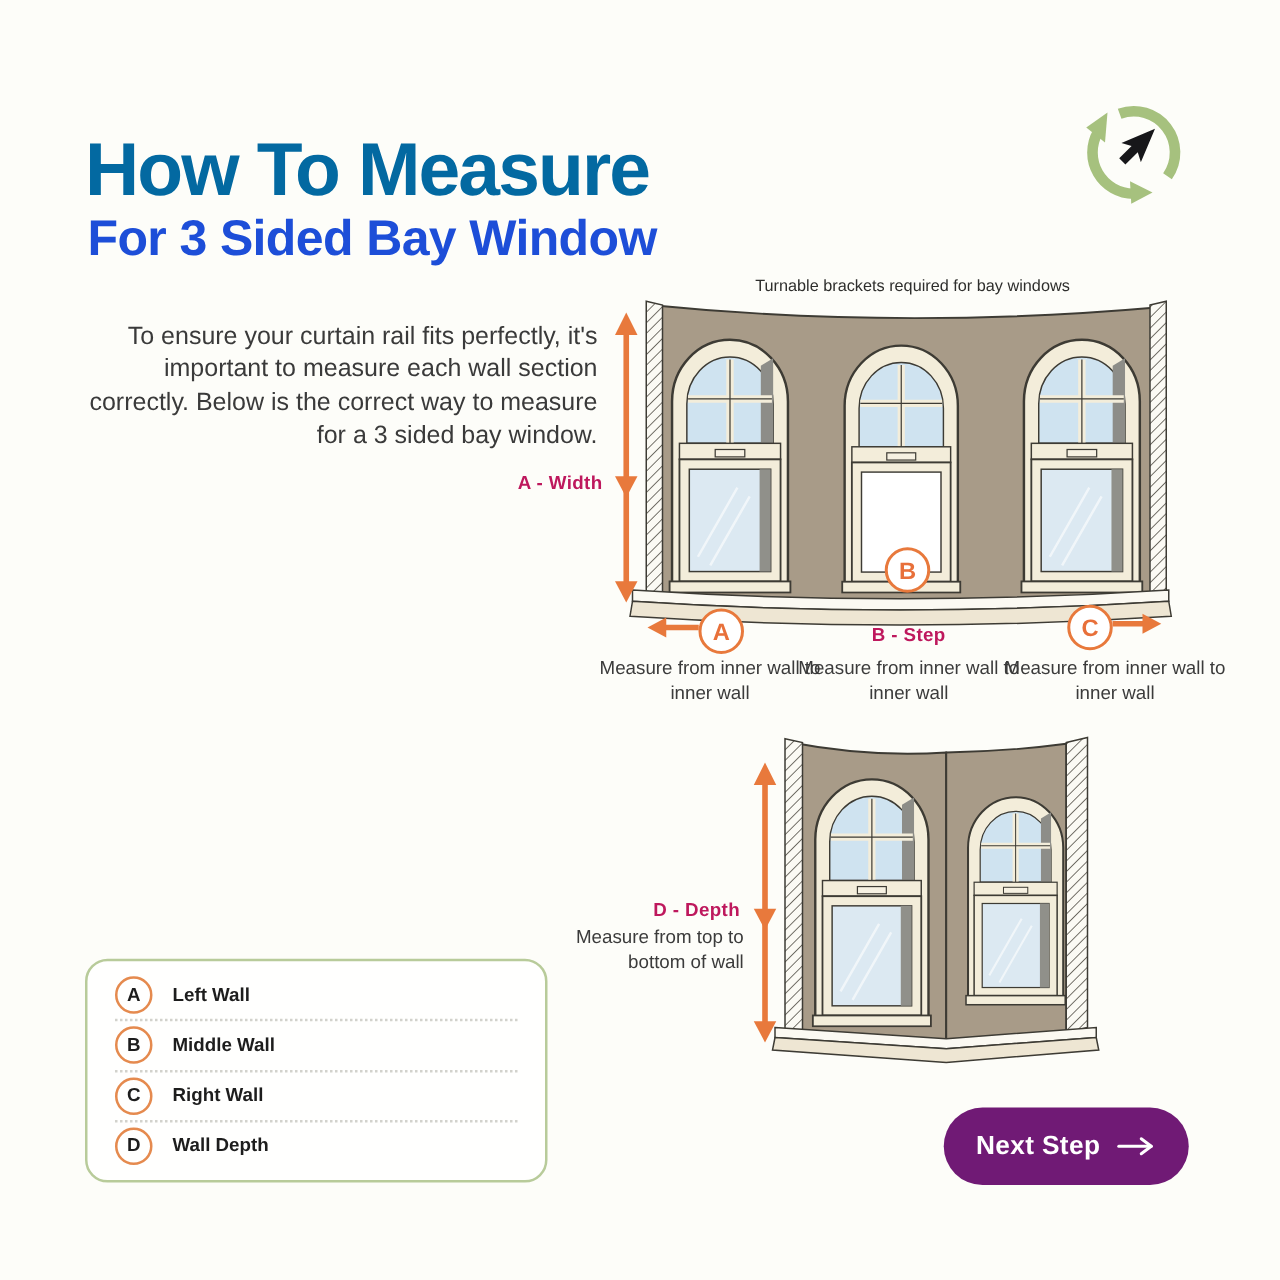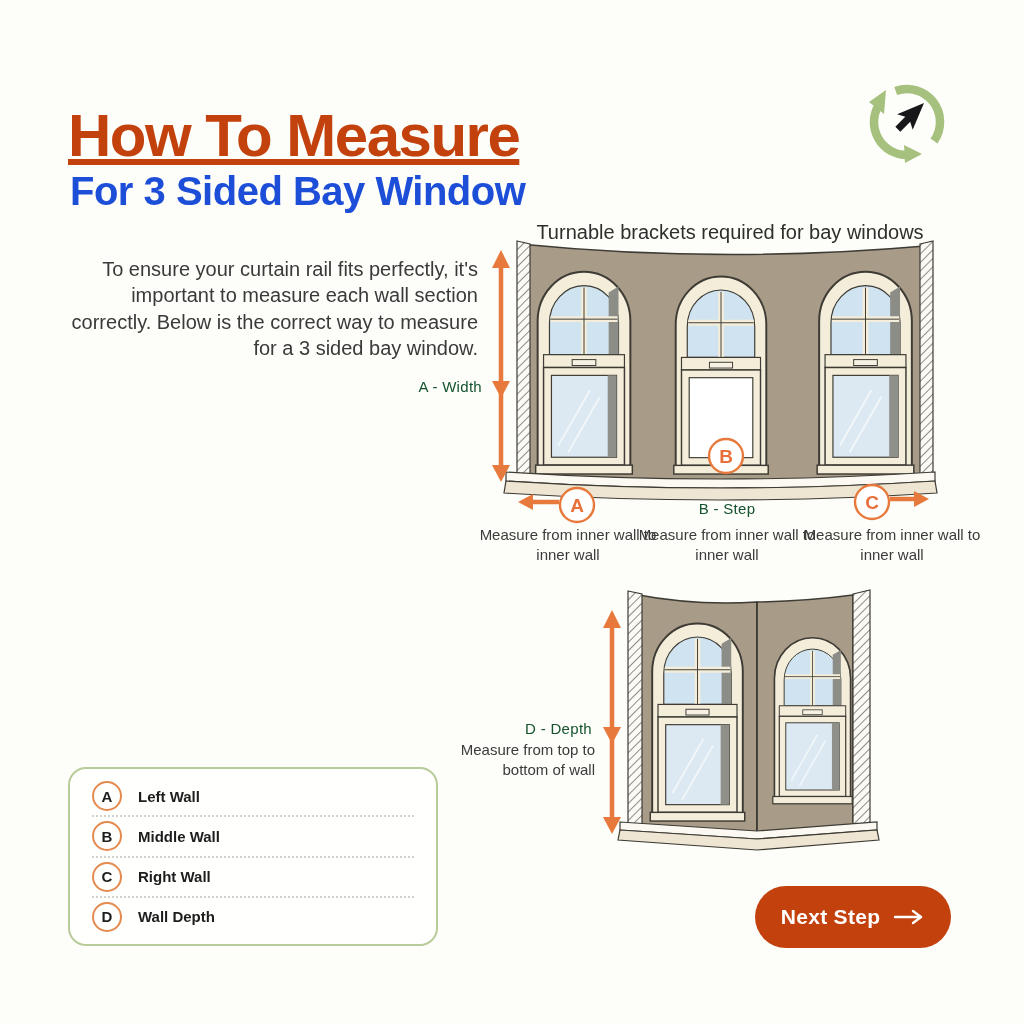--- a/index.html
+++ b/index.html
@@ -1,39 +1,39 @@
 <!DOCTYPE html>
 <html><head>
 <meta charset="utf-8">
 <style>
   html,body{margin:0;padding:0;}
   body{font-family:"Liberation Sans","DejaVu Sans",sans-serif;background:#e8e8e8;}
   .canvas{position:relative;width:1024px;height:1024px;background:#fdfdf9;overflow:hidden;margin:0 auto;}
   .abs{position:absolute;}
-  .title{left:68px;top:66px;font-size:60px;font-weight:800;color:#c2410c;letter-spacing:-1.5px;line-height:1;text-decoration:underline;}
+  .title{left:68px;top:66px;font-size:60px;font-weight:800;color:#0369a1;letter-spacing:-1.5px;line-height:1;}
   .subtitle{left:70px;top:138px;font-size:40px;font-weight:700;color:#1d4ed8;letter-spacing:-0.5px;line-height:1;}
   .intro{left:70px;top:236px;width:408px;font-size:20px;line-height:1.32;color:#3a3a3a;text-align:right;}
-  .cap-top{left:530px;top:221px;width:400px;text-align:center;font-size:20px;color:#2e2e2c;}
-  .lbl{font-size:15px;font-weight:400;color:#14532d;letter-spacing:0.3px;}
+  .cap-top{left:530px;top:221px;width:400px;text-align:center;font-size:13px;color:#2e2e2c;}
+  .lbl{font-size:15px;font-weight:700;color:#be185d;letter-spacing:0.3px;}
   .lbl-a{left:388px;top:378px;width:94px;text-align:right;}
   .lbl-b{left:652px;top:500px;width:150px;text-align:center;}
   .lbl-d{left:460px;top:720px;width:132px;text-align:right;}
   .note{font-size:15px;line-height:1.35;color:#3b3b3b;text-align:center;}
   .note-a{left:478px;top:525px;width:180px;}
   .note-b{left:637px;top:525px;width:180px;}
   .note-c{left:802px;top:525px;width:180px;}
   .note-d{left:413px;top:740px;width:182px;text-align:right;}
   .legend{left:68px;top:767px;width:370px;height:179px;box-sizing:border-box;background:#fffffe;
           border:2px solid #b8cb9a;border-radius:18px;padding:8px 22px;display:flex;flex-direction:column;}
   .legend-row{flex:1;display:flex;align-items:center;gap:16px;border-bottom:2px dotted #d2d2cc;}
   .legend-row:last-child{border-bottom:none;}
   .legend-circle{width:26px;height:26px;border-radius:50%;border:2px solid #e58a4e;color:#1d1d1d;
           font-size:15px;font-weight:700;display:flex;align-items:center;justify-content:center;flex:0 0 auto;}
   .legend-label{font-size:15px;font-weight:700;color:#1d1d1d;}
-  .next-btn{left:755px;top:886px;width:196px;height:62px;border:none;border-radius:32px;background:#c2410c;
+  .next-btn{left:755px;top:886px;width:196px;height:62px;border:none;border-radius:32px;background:#701a75;
           color:#ffffff;font-family:inherit;font-size:21px;font-weight:700;letter-spacing:0.3px;
           display:flex;align-items:center;justify-content:center;gap:13px;cursor:pointer;}
   svg text{font-family:"Liberation Sans","DejaVu Sans",sans-serif;}
 </style>
 </head>
 <body>
 
 <div class="canvas">
 
   <h1 class="abs title">How To Measure</h1>

